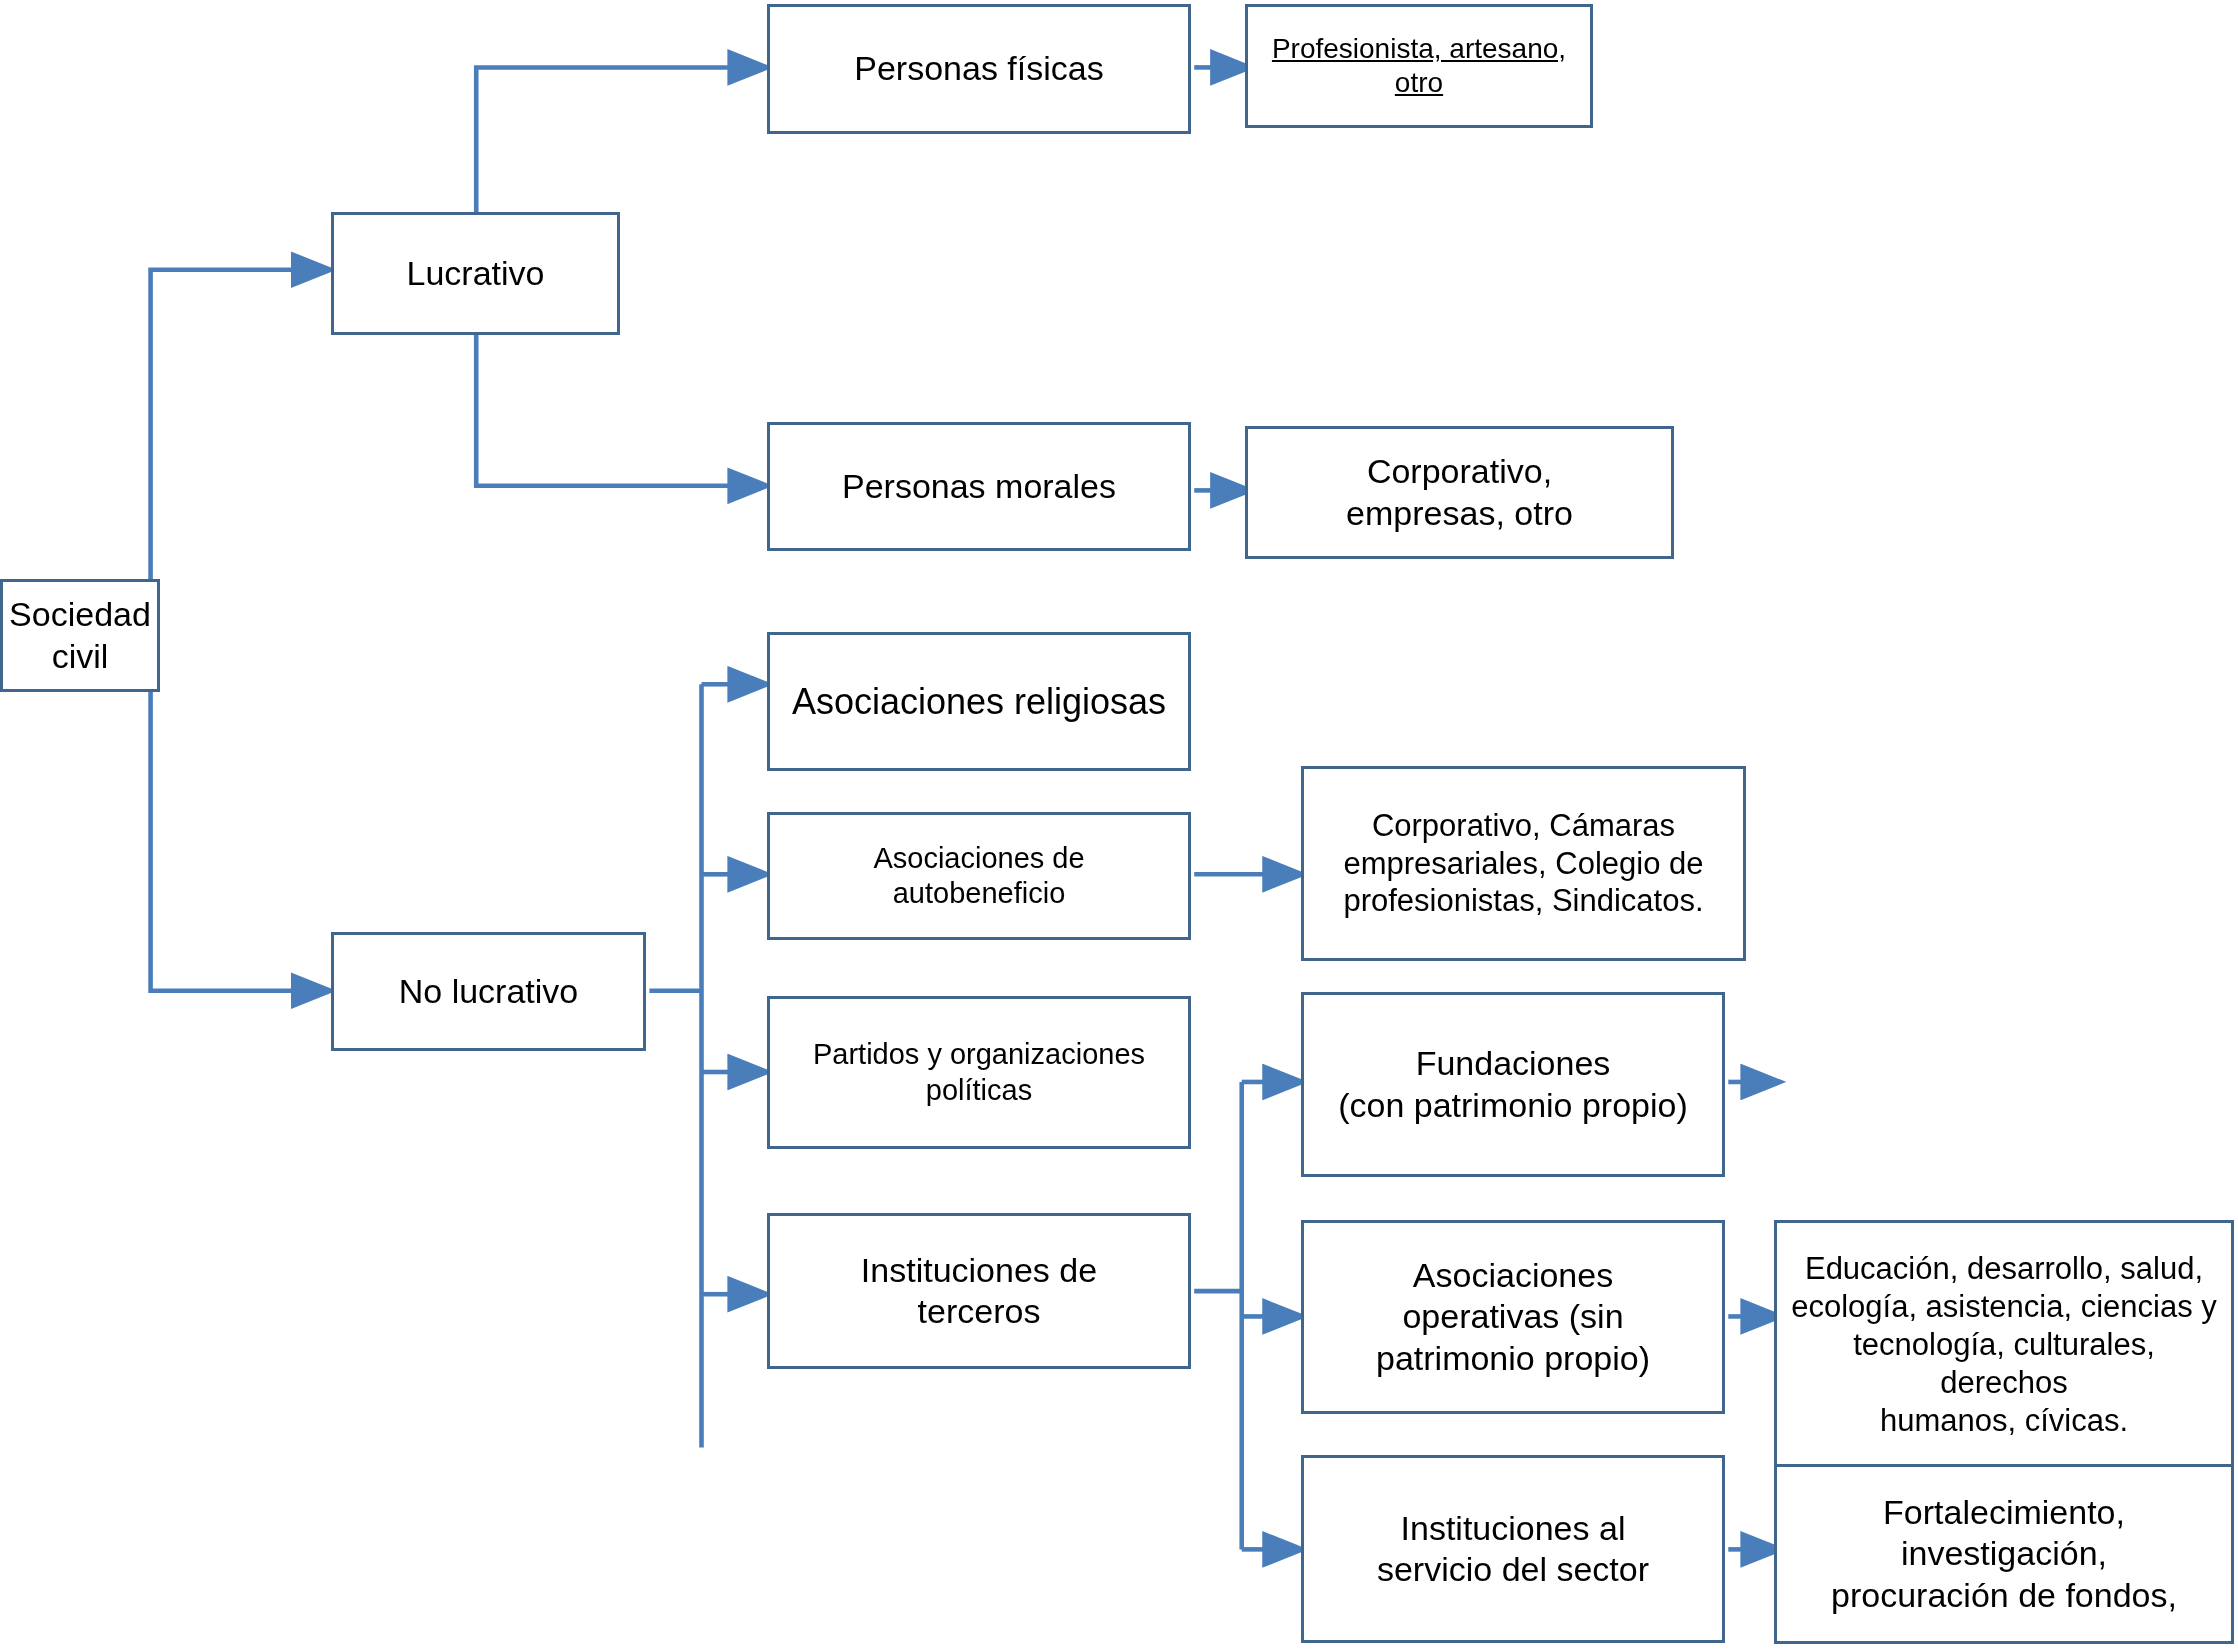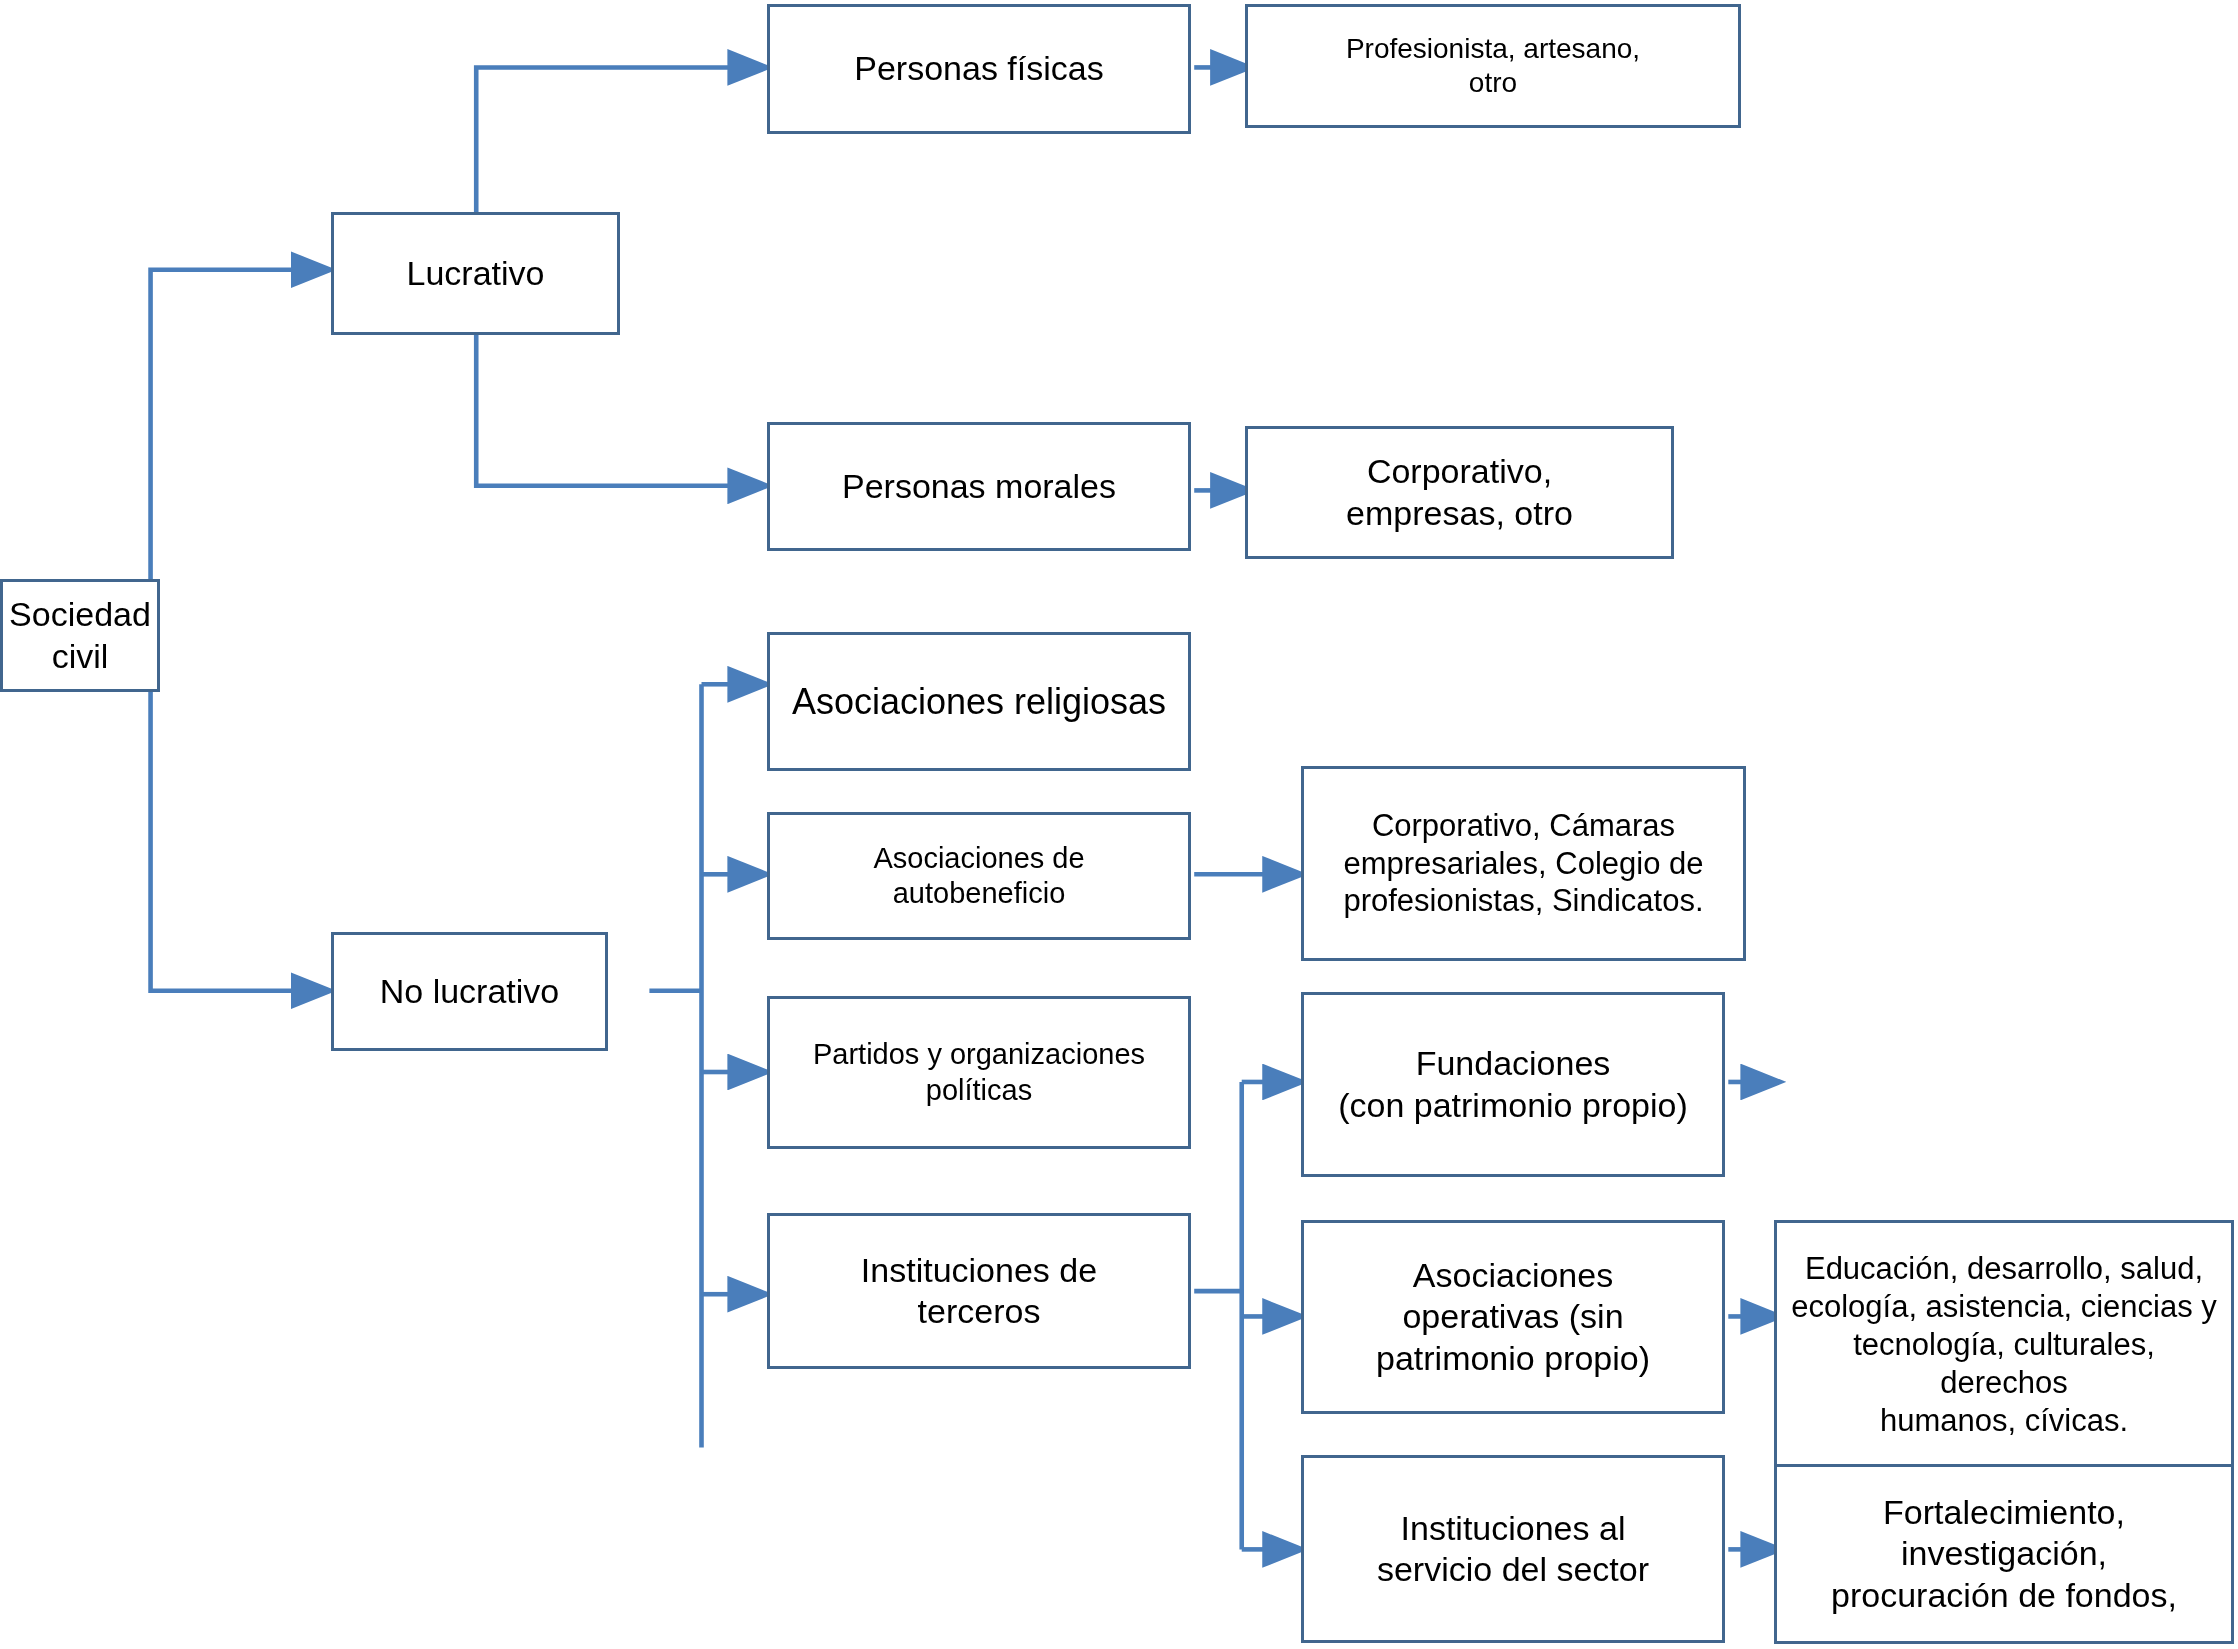--- a/index.html
+++ b/index.html
@@ -92,25 +92,25 @@
 
       <path d="M 2255 2022 L 2272 2022" marker-end="url(#arrowhead)"></path>
     </g>
   </svg>
 
   <div class="node" style="left:0px;top:579px;width:160px;height:113px;font-size:34px;text-align:center;">Sociedad
 civil</div>
 
   <div class="node" style="left:331px;top:212px;width:289px;height:123px;font-size:34px;">Lucrativo</div>
 
-  <div class="node" style="left:331px;top:932px;width:277px;height:119px;font-size:34px;">No lucrativo</div>
+  <div class="node" style="left:331px;top:932px;width:315px;height:119px;font-size:34px;">No lucrativo</div>
 
   <div class="node" style="left:767px;top:3.8px;width:424px;height:130px;font-size:34px;">Personas físicas</div>
 
-  <div class="node" style="left:1245px;top:3.8px;width:496px;height:124px;font-size:28px;">Profesionista, artesano,
+  <div class="node" style="left:1245px;top:3.8px;width:348px;height:124px;font-size:28px;text-decoration:underline;">Profesionista, artesano,
 otro</div>
 
   <div class="node" style="left:767px;top:422px;width:424px;height:129px;font-size:34px;">Personas morales</div>
 
   <div class="node" style="left:1245px;top:426px;width:429px;height:133px;font-size:34px;">Corporativo,
 empresas, otro</div>
 
   <div class="node" style="left:767px;top:632px;width:424px;height:139px;font-size:36px;">Asociaciones religiosas</div>
 
   <div class="node" style="left:767px;top:812px;width:424px;height:128px;font-size:29px;">Asociaciones de

